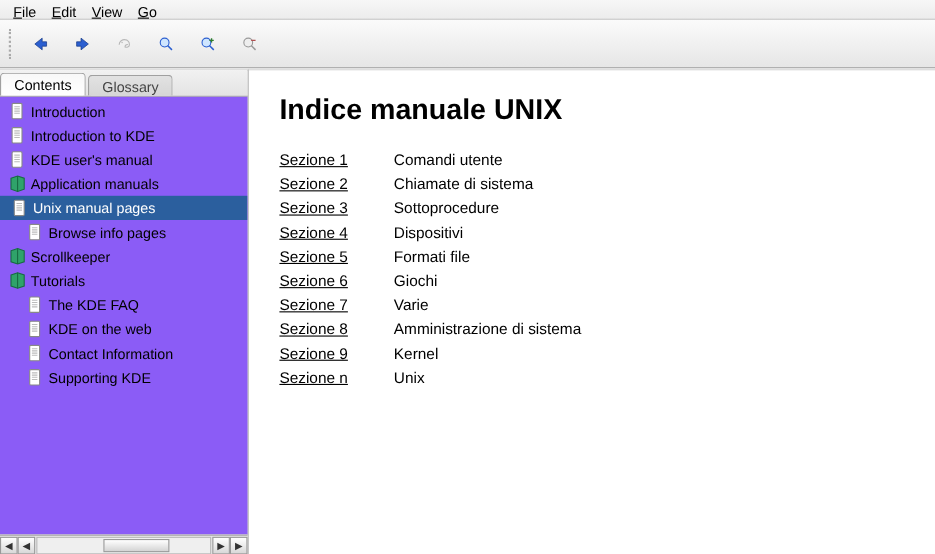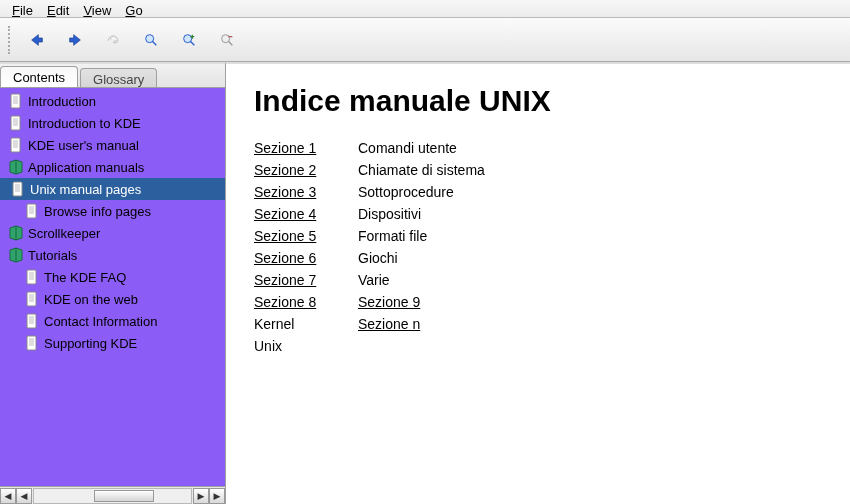--- a/index.html
+++ b/index.html
@@ -123,21 +123,21 @@
   }
   .sb-track { flex:1; height:16px; background:#efefef; border:1px solid #b8b8b8; margin:0 1px; position:relative;}
   .sb-thumb { position:absolute; left:60px; width:60px; top:1px; bottom:1px; background:linear-gradient(#fff,#d4d4d4); border:1px solid #999;}
   .content {
     flex: 1;
     padding: 20px 28px;
     overflow: auto;
     border-top: 2px solid #dedede;
   }
   .content h1 {
-    font-size: 30px;
+    font-size: 26px;
     font-weight: bold;
     margin: 0 0 22px 0;
   }
   .sections {
     display: grid;
     grid-template-columns: 90px auto;
     row-gap: 6px;
     column-gap: 14px;
     font-size: 14px;
     align-items: baseline;
@@ -333,19 +333,20 @@
         <span>Sottoprocedure</span>
         <a href="#">Sezione 4</a>
         <span>Dispositivi</span>
         <a href="#">Sezione 5</a>
         <span>Formati file</span>
         <a href="#">Sezione 6</a>
         <span>Giochi</span>
         <a href="#">Sezione 7</a>
         <span>Varie</span>
         <a href="#">Sezione 8</a>
+        <span>Amministrazione di sistema</span>
         <a href="#">Sezione 9</a>
         <span>Kernel</span>
         <a href="#">Sezione n</a>
         <span>Unix</span>
       </div>
   </div>
 </div>
 
 </body></html>

